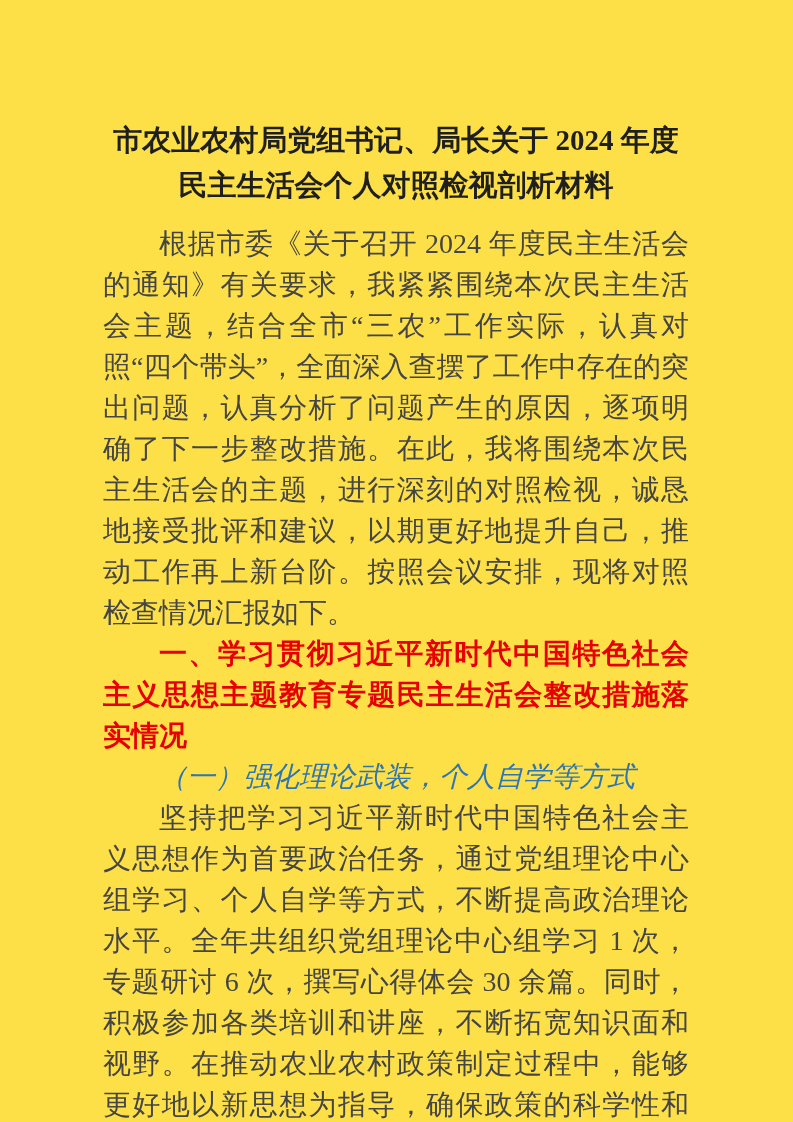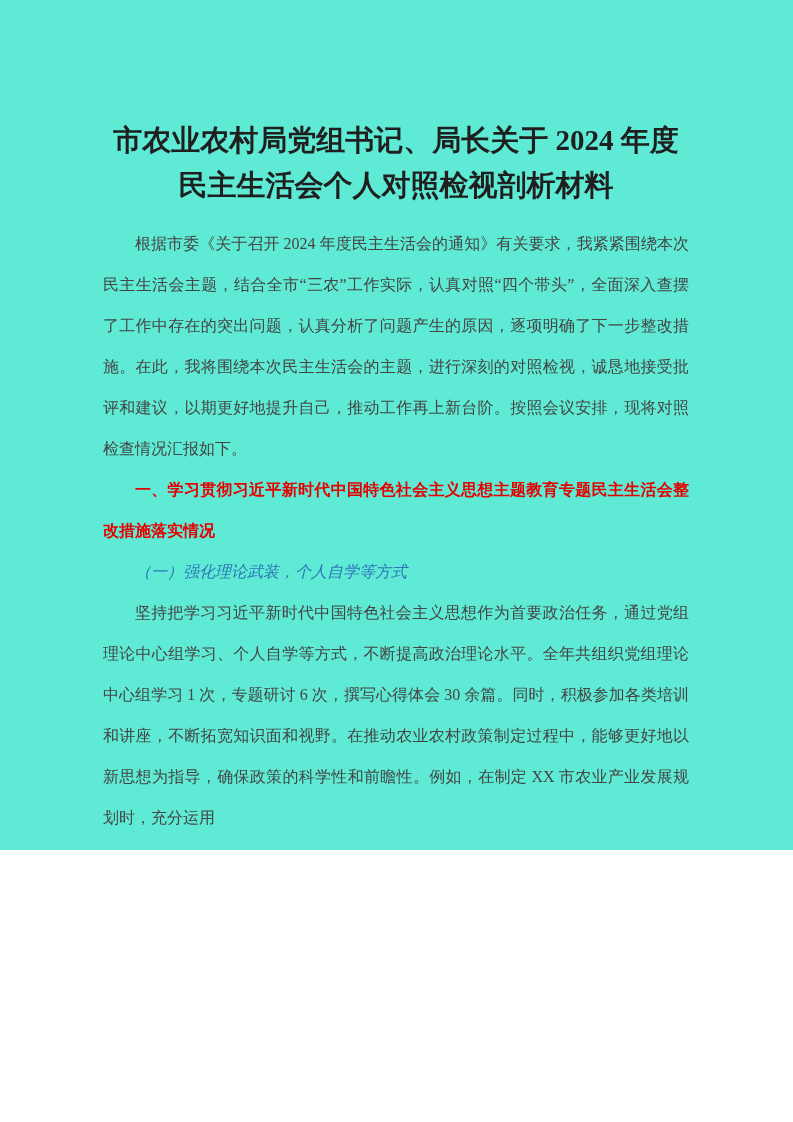--- a/index.html
+++ b/index.html
@@ -9,36 +9,36 @@
   }
   body {
     width: 793px;
     height: 1122px;
     overflow: hidden;
     font-family: "Liberation Serif", "DejaVu Serif", serif;
   }
   .page {
     box-sizing: border-box;
     width: 793px;
-    height: 850px;
+    height: 1122px;
     padding: 118px 104px 40px 103px;
-    background: #5eead4;
+    background: #fde047;
   }
   .doc-title {
     margin: 0 0 15px 0;
     font-size: 29px;
     line-height: 45px;
     font-weight: 700;
     color: #1f1f1f;
     text-align: center;
     font-family: "Liberation Serif", "DejaVu Serif", serif;
   }
   .para {
     margin: 0;
-    font-size: 16px;
+    font-size: 28px;
     line-height: 41px;
     text-align: justify;
     text-indent: 2em;
     word-break: break-all;
   }
   .para.body-text {
     color: #454545;
     font-weight: 400;
     font-family: "Liberation Serif", "DejaVu Serif", serif;
   }

